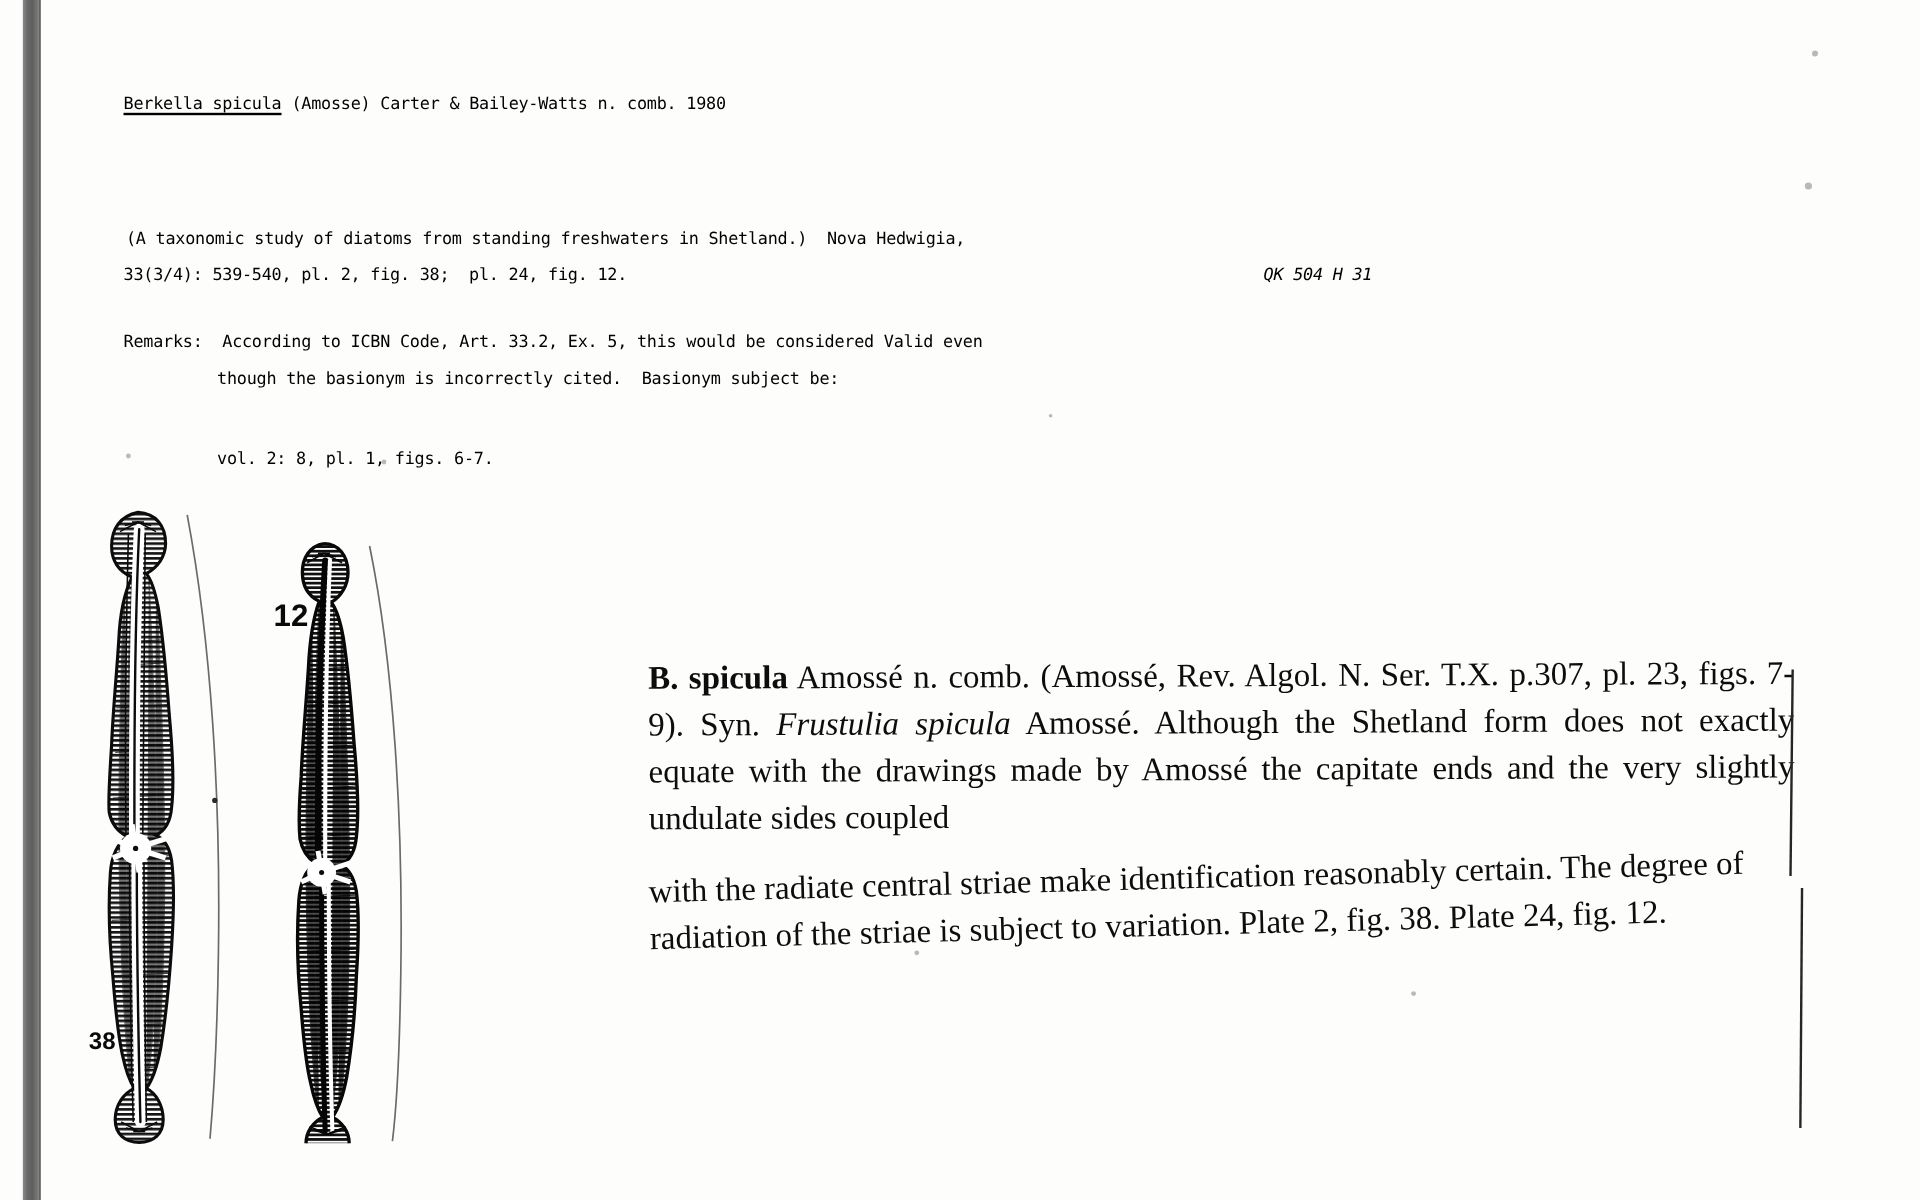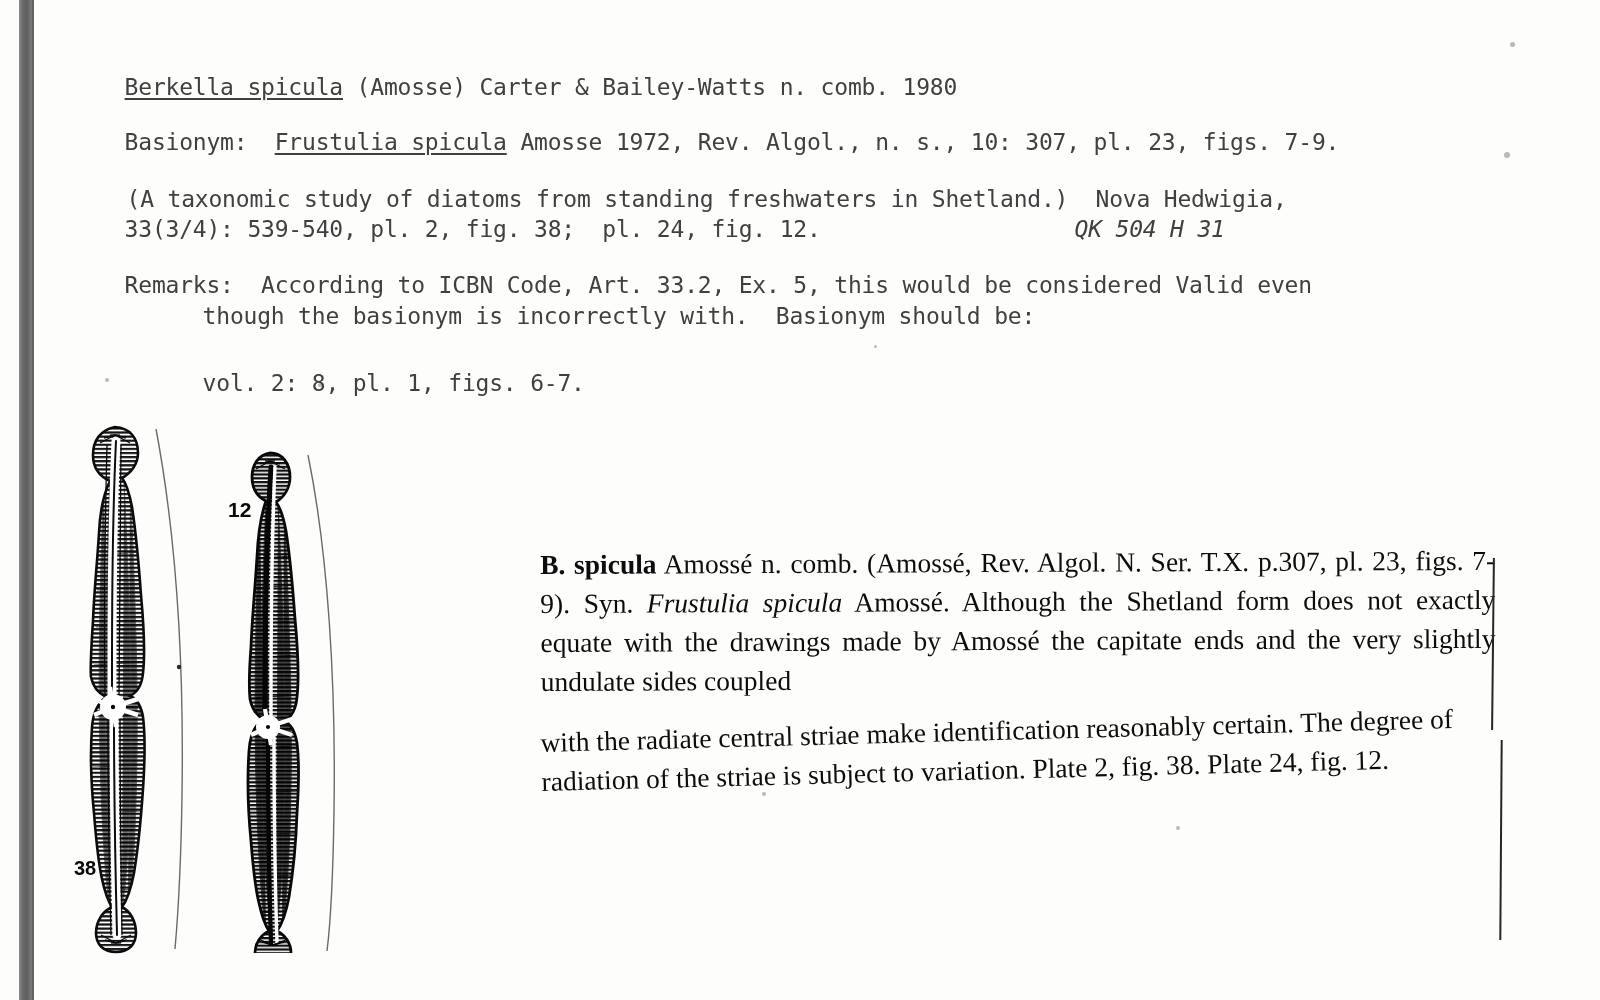--- a/index.html
+++ b/index.html
@@ -37,23 +37,23 @@
   .paper-speck {
     position: absolute;
     background: #b9b9b9;
     border-radius: 50%;
   }
 
   
   .typed {
     position: absolute;
     font-family: "DejaVu Sans Mono", "Liberation Mono", monospace;
-    font-size: 23px;
+    font-size: 14px;
     line-height: 34px;
-    color: #404040;
+    color: #000000;
     white-space: pre;
     letter-spacing: -0.2px;
     -webkit-font-smoothing: none;
   }
   .typed .u {
     text-decoration: underline;
     text-underline-offset: 3px;
     text-decoration-thickness: 2px;
   }
 
@@ -94,21 +94,21 @@
 
   
   .fig-wrap { position: absolute; }
   .fig-label {
     position: absolute;
     font-family: "Liberation Sans", sans-serif;
     font-weight: bold;
     font-size: 20px;
     color: #0a0a0a;
   }
-  .fig-label.small { font-size: 21px; }
+  .fig-label.small { font-size: 26px; }
 
   svg { display: block; }
 </style>
 </head>
 <body>
 
 <div id="page">
 
   <div class="scan-edge-strip"></div>
   <div class="scan-edge-line"></div>
@@ -118,39 +118,36 @@
   <div class="paper-speck" style="left:105px;top:378px;width:4px;height:4px;"></div>
   <div class="paper-speck" style="left:318px;top:383px;width:4px;height:4px;"></div>
   <div class="paper-speck" style="left:762px;top:792px;width:4px;height:4px;"></div>
   <div class="paper-speck" style="left:1176px;top:826px;width:4px;height:4px;"></div>
   <div class="paper-speck" style="left:874px;top:345px;width:3px;height:3px;"></div>
 
   <div class="typed" style="left:70px;top:36px;">
     <span class="u">Berkella spicula</span><span> (Amosse) Carter &amp; Bailey-Watts n. comb. 1980</span>
   </div>
 
-  <div class="typed" style="left:70px;top:91px;">
-    <span>Basionym:  </span><span class="u">Frustulia spicula</span><span> Amosse 1972, Rev. Algol., n. s., 10: 307, pl. 23, figs. 7-9.</span>
-  </div>
 
   <div class="typed" style="left:72px;top:148px;">
     <span>(A taxonomic study of diatoms from standing freshwaters in Shetland.)  Nova Hedwigia,</span>
   </div>
   <div class="typed" style="left:70px;top:178px;">
     <span>33(3/4): 539-540, pl. 2, fig. 38;  pl. 24, fig. 12.</span>
   </div>
   <div class="typed" style="left:1020px;top:178px;font-style:italic;">
     <span>QK 504 H 31</span>
   </div>
 
   <div class="typed" style="left:70px;top:234px;">
     <span>Remarks:  According to ICBN Code, Art. 33.2, Ex. 5, this would be considered Valid even</span>
   </div>
   <div class="typed" style="left:148px;top:265px;">
-    <span>though the basionym is incorrectly with.  Basionym should be:</span>
+    <span>though the basionym is incorrectly cited.  Basionym subject be:</span>
   </div>
   <div class="typed" style="left:148px;top:332px;">
     <span>vol. 2: 8, pl. 1, figs. 6-7.</span>
   </div>
 
   <div class="clip clip-para-1">
     <b>B.</b><b> spicula</b><span> Amossé n. comb. (Amossé, Rev. Algol. N. Ser. T.X. p.307, pl. 23, figs. 7-9). Syn. </span><i>Frustulia spicula</i><span> Amossé. Although the Shetland form does not exactly equate with the drawings made by Amossé the capitate ends and the very slightly undulate sides coupled</span>
   </div>
 
   <div class="clip clip-para-2">

